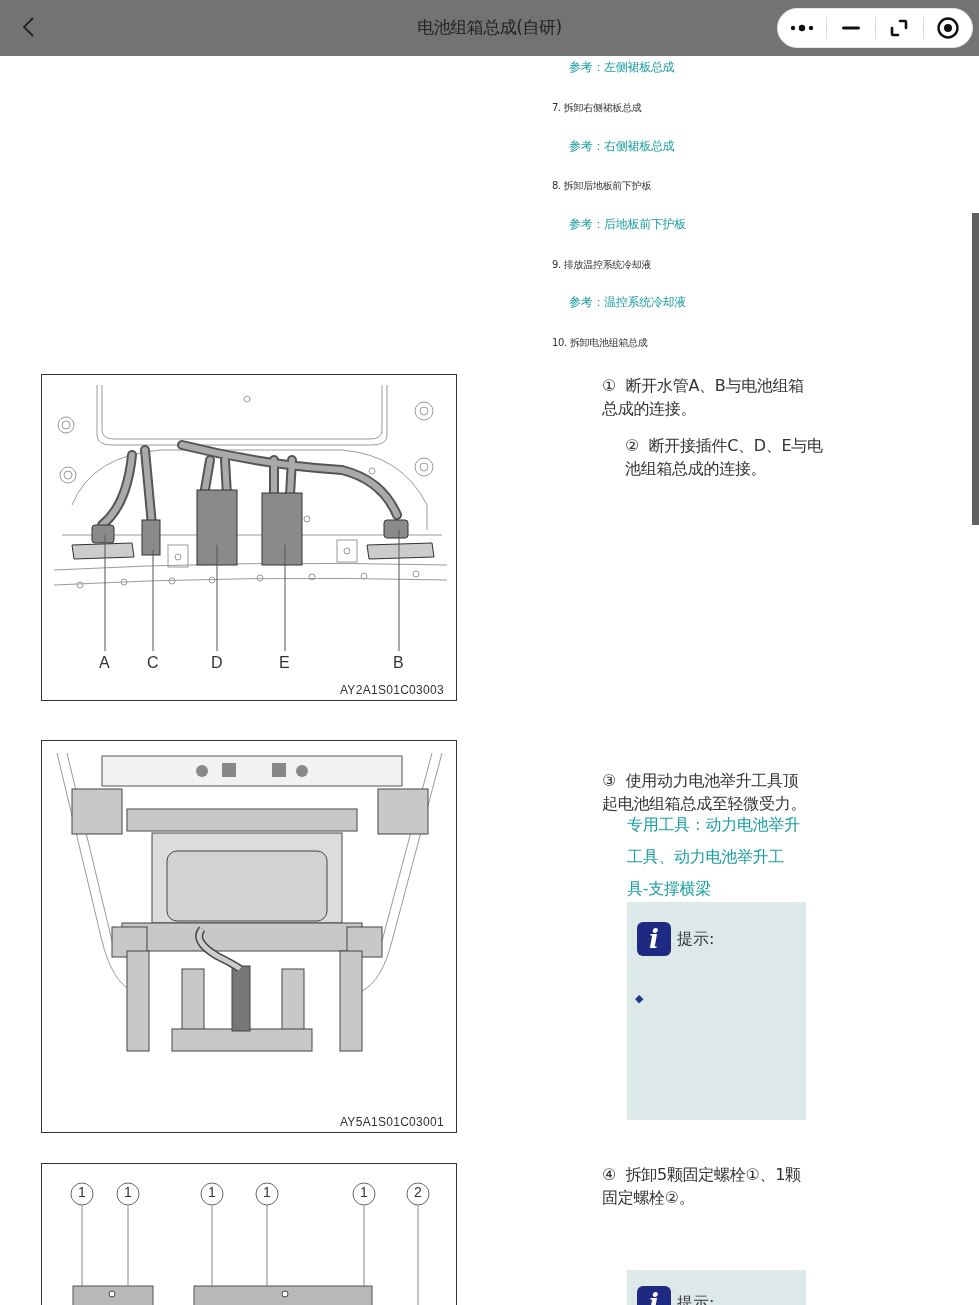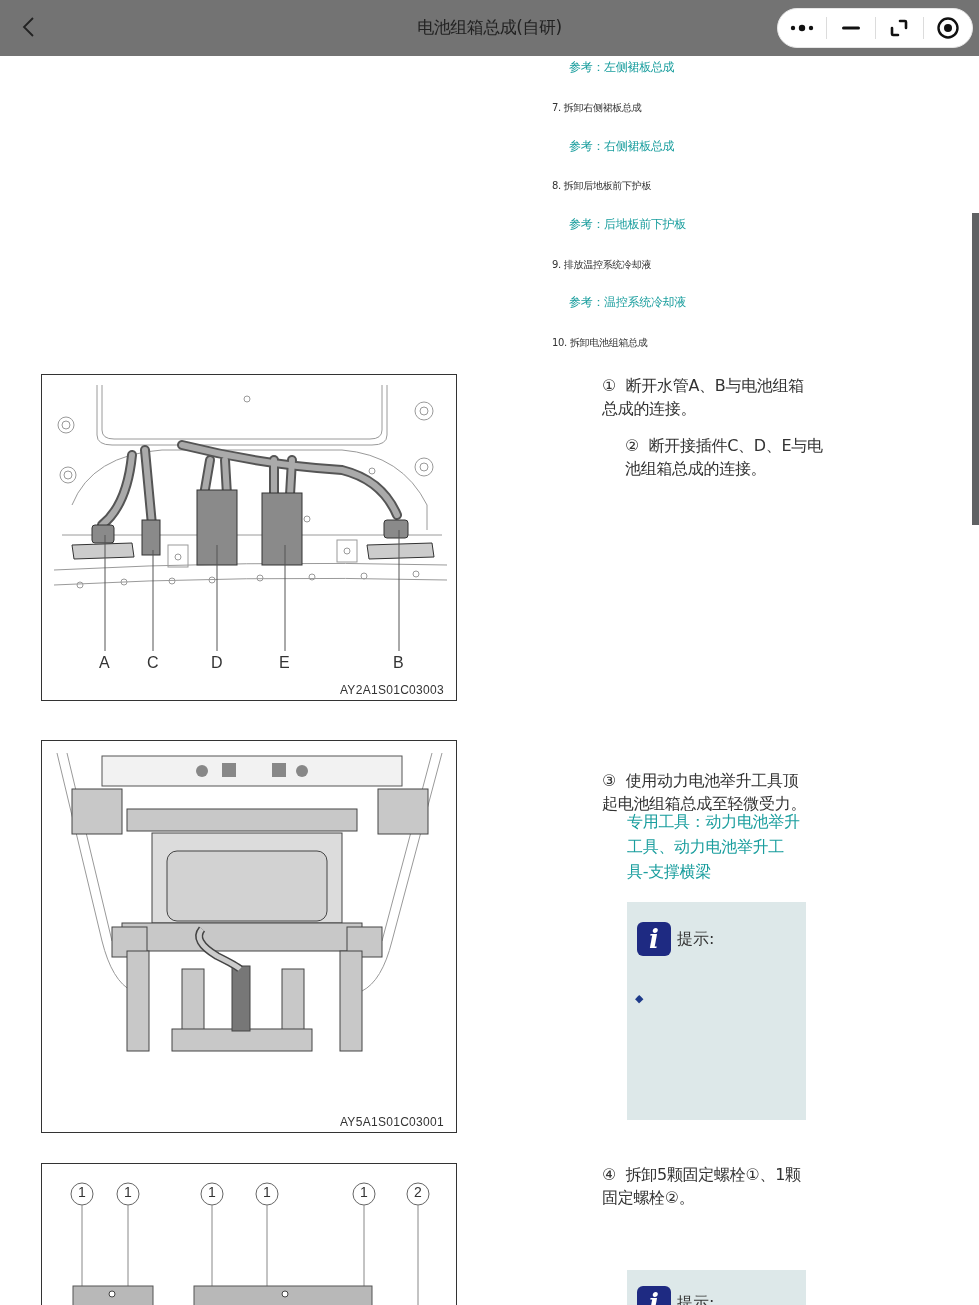--- a/index.html
+++ b/index.html
@@ -14,21 +14,21 @@
     .capsule { position: absolute; left: 777px; top: 8px; width: 196px; height: 40px; border: 1px solid #e6e6e6; border-radius: 20px; background: #fff; display: flex; align-items: center; }
     .cap-btn { flex: 1; height: 100%; display: flex; align-items: center; justify-content: center; cursor: pointer; }
     .cap-sep { width: 1px; height: 22px; background: #dcdcdc; }
 
     
     .content { position: absolute; left: 0; top: 56px; width: 972px; height: 1249px; overflow: hidden; }
 
     .ref-link { position: absolute; left: 569px; font-size: 12px; color: #1a9e9e; cursor: pointer; font-family: "DejaVu Sans", sans-serif; letter-spacing: -0.3px; }
     .step { position: absolute; left: 552px; font-size: 10px; color: #333; letter-spacing: -0.3px; }
     .sub-step { position: absolute; left: 602px; width: 205px; font-size: 16px; line-height: 23px; color: #333; letter-spacing: -0.3px; }
-    .tool-text { position: absolute; left: 627px; width: 175px; font-size: 16px; line-height: 25px; color: #1a9e9e; letter-spacing: -0.3px; }
+    .tool-text { position: absolute; left: 627px; width: 175px; font-size: 16px; line-height: 32px; color: #1a9e9e; letter-spacing: -0.3px; }
 
     .tip-box { position: absolute; left: 627px; width: 179px; background: #dde8e9; }
     .tip-head { position: absolute; left: 10px; top: 20px; display: flex; align-items: center; }
     .info-icon { width: 34px; height: 34px; border-radius: 6px; background: #1e2a82; display: flex; align-items: center; justify-content: center; color: #fff; font-family: "DejaVu Serif", serif; font-style: italic; font-weight: bold; font-size: 26px; }
     .tip-title { margin-left: 6px; font-size: 16px; color: #333; }
     .tip-bullet { position: absolute; left: 8px; font-size: 11px; color: #1e3a8a; }
     .tip-text { position: absolute; left: 33px; width: 140px; font-size: 16px; line-height: 23px; color: #333; letter-spacing: -0.3px; }
 
     .figure { position: absolute; left: 41px; width: 416px; border: 1px solid #333; background: #fff; overflow: hidden; }
     .fig-code { position: absolute; right: 12px; bottom: 3px; font-size: 12px; color: #333; letter-spacing: 0.3px; font-family: "Liberation Sans", sans-serif; }

